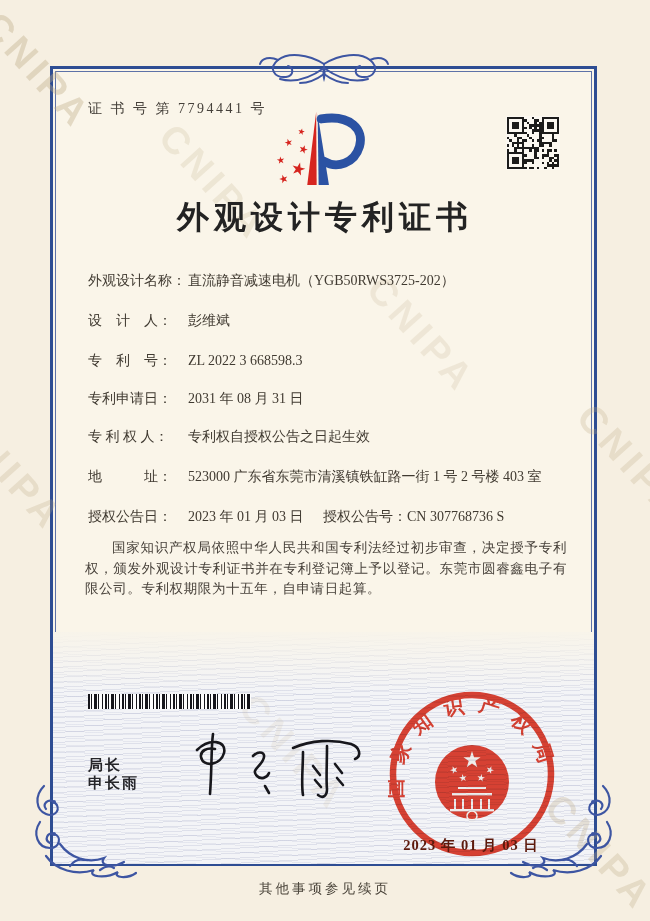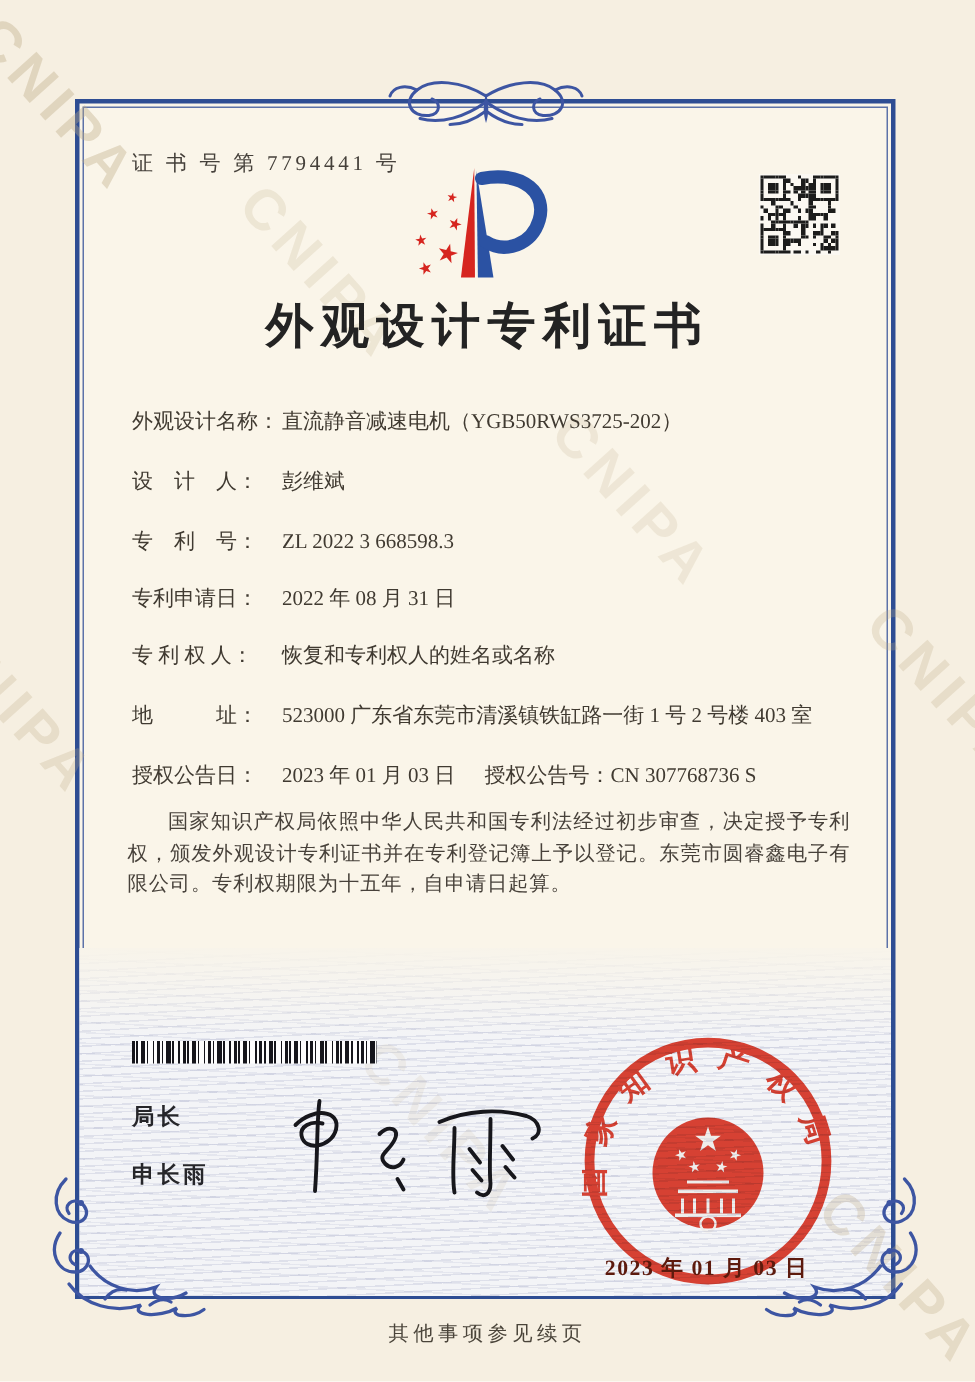--- a/index.html
+++ b/index.html
@@ -570,40 +570,40 @@
   <div class="row" style="top:272px;">
     <span class="lbl">外观设计名称：</span><span>直流静音减速电机（YGB50RWS3725-202）</span>
   </div>
   <div class="row" style="top:312px;">
     <span class="lbl">设　计　人：</span><span>彭维斌</span>
   </div>
   <div class="row" style="top:352px;">
     <span class="lbl">专　利　号：</span><span>ZL 2022 3 668598.3</span>
   </div>
   <div class="row" style="top:390px;">
-    <span class="lbl">专利申请日：</span><span>2022 年 08 月 31 日</span>
+    <span class="lbl">专利申请日：</span><span>2031 年 08 月 31 日</span>
   </div>
   <div class="row" style="top:428px;">
-    <span class="lbl">专 利 权 人：</span><span>恢复和专利权人的姓名或名称</span>
+    <span class="lbl">专 利 权 人：</span><span>专利权自授权公告之日起生效</span>
   </div>
   <div class="row" style="top:468px;">
     <span class="lbl">地　　　址：</span><span>523000 广东省东莞市清溪镇铁缸路一街 1 号 2 号楼 403 室</span>
   </div>
   <div class="row" style="top:508px;">
     <span class="lbl">授权公告日：</span><span>2023 年 01 月 03 日</span>
   </div>
   <div class="grantno" style="top:508px;">
     <span>授权公告号：</span><span>CN 307768736 S</span>
   </div>
 
   <p class="para" style="top:538px;">国家知识产权局依照中华人民共和国专利法经过初步审查，决定授予专利权，颁发外观设计专利证书并在专利登记簿上予以登记。东莞市圆睿鑫电子有限公司。专利权期限为十五年，自申请日起算。</p>
 
   <div class="barcode"></div>
 
-  <div class="signer" style="top:735px;font-family:Liberation Serif, serif;">局长</div>
+  <div class="signer" style="top:756px;font-family:Liberation Serif, serif;">局长</div>
   <div class="signer" style="top:774px;">申长雨</div>
 
   <svg class="signature" width="200" height="78" viewBox="0 0 200 78">
     <g fill="none" stroke="#17171c" stroke-width="2.6" stroke-linecap="round">
       <path d="M38,8 C36,22 37,42 35,68"></path>
       <path d="M22,24 C34,12 52,14 49,27 C46,39 28,42 26,31 C25,25 32,21 40,23"></path>
       <path d="M78,30 C84,24 92,26 88,34 C84,42 76,44 82,50 C86,54 92,52 94,47"></path>
       <path d="M90,60 l4,7"></path>
       <path d="M118,22 C136,14 158,13 176,18 C185,21 187,30 180,33"></path>
       <path d="M128,26 C128,42 126,58 128,69"></path>

